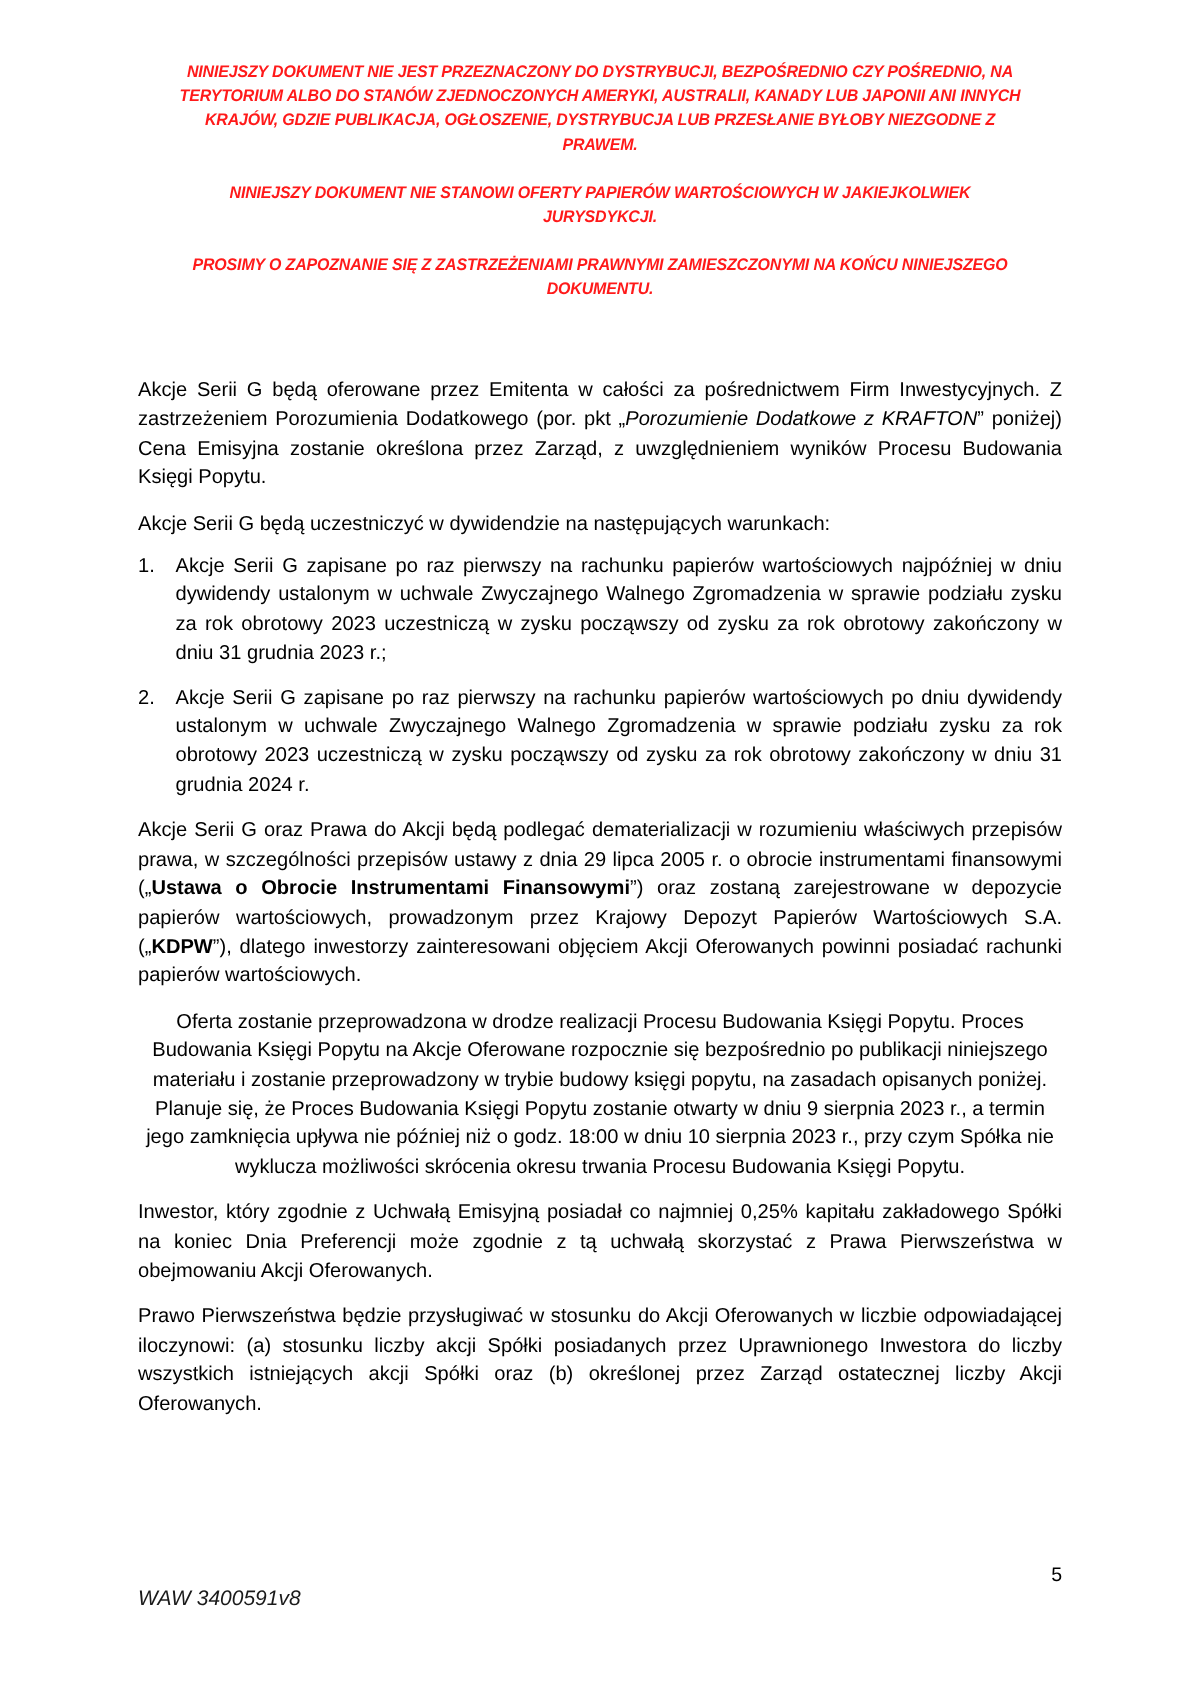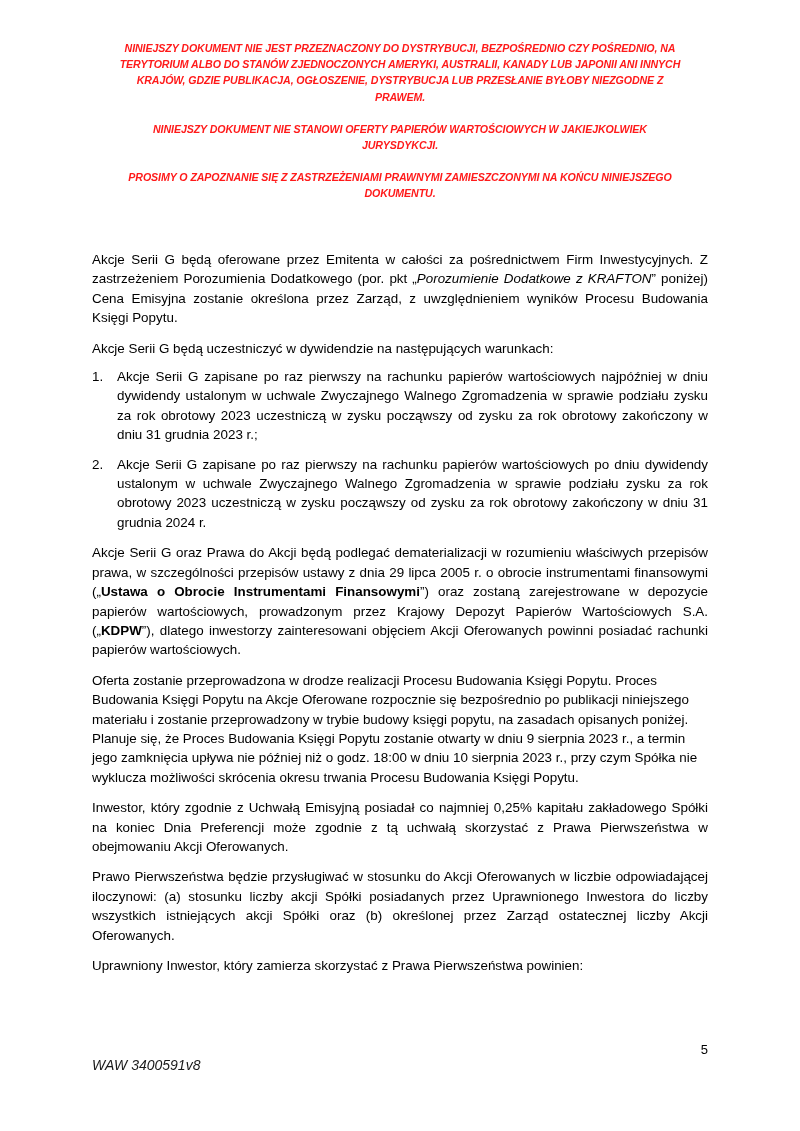--- a/index.html
+++ b/index.html
@@ -60,21 +60,21 @@
 
   .para {
     margin: 0 0 11px 0;
     font-size: 13.4px;
     line-height: 19.4px;
     text-align: justify;
     text-justify: inter-word;
     hyphens: none;
   }
   .para.left {
-    text-align: left;
+    text-align: center;
   }
   .para.bold {
     font-weight: bold;
   }
   .para.tight {
     margin-bottom: 9px;
   }
   .gap-before {
     margin-top: 9px;
   }
@@ -165,20 +165,19 @@
     <p class="para gap-before"><span>Akcje Serii G oraz Prawa do Akcji będą podlegać dematerializacji w rozumieniu właściwych przepisów prawa, w szczególności przepisów ustawy z dnia 29 lipca 2005 r. o obrocie instrumentami finansowymi („</span><strong class="bd">Ustawa o Obrocie Instrumentami Finansowymi</strong><span>”) oraz zostaną zarejestrowane w depozycie papierów wartościowych, prowadzonym przez Krajowy Depozyt Papierów Wartościowych S.A. („</span><strong class="bd">KDPW</strong><span>”), dlatego inwestorzy zainteresowani objęciem Akcji Oferowanych powinni posiadać rachunki papierów wartościowych.</span></p>
 
 
     <p class="para left">Oferta zostanie przeprowadzona w drodze realizacji Procesu Budowania Księgi Popytu. Proces Budowania Księgi Popytu na Akcje Oferowane rozpocznie się bezpośrednio po publikacji niniejszego materiału i zostanie przeprowadzony w trybie budowy księgi popytu, na zasadach opisanych poniżej. Planuje się, że Proces Budowania Księgi Popytu zostanie otwarty w dniu 9 sierpnia 2023 r., a termin jego zamknięcia upływa nie później niż o godz. 18:00 w dniu 10 sierpnia 2023 r., przy czym Spółka nie wyklucza możliwości skrócenia okresu trwania Procesu Budowania Księgi Popytu.</p>
 
 
     <p class="para">Inwestor, który zgodnie z Uchwałą Emisyjną posiadał co najmniej 0,25% kapitału zakładowego Spółki na koniec Dnia Preferencji może zgodnie z tą uchwałą skorzystać z Prawa Pierwszeństwa w obejmowaniu Akcji Oferowanych.</p>
 
     <p class="para">Prawo Pierwszeństwa będzie przysługiwać w stosunku do Akcji Oferowanych w liczbie odpowiadającej iloczynowi: (a) stosunku liczby akcji Spółki posiadanych przez Uprawnionego Inwestora do liczby wszystkich istniejących akcji Spółki oraz (b) określonej przez Zarząd ostatecznej liczby Akcji Oferowanych.</p>
 
-    <p class="para">Uprawniony Inwestor, który zamierza skorzystać z Prawa Pierwszeństwa powinien:</p>
 
   </div>
 
   <div class="page-number">5</div>
   <div class="footer-ref">WAW 3400591v8</div>
 
 </div>
 
 </body></html>

